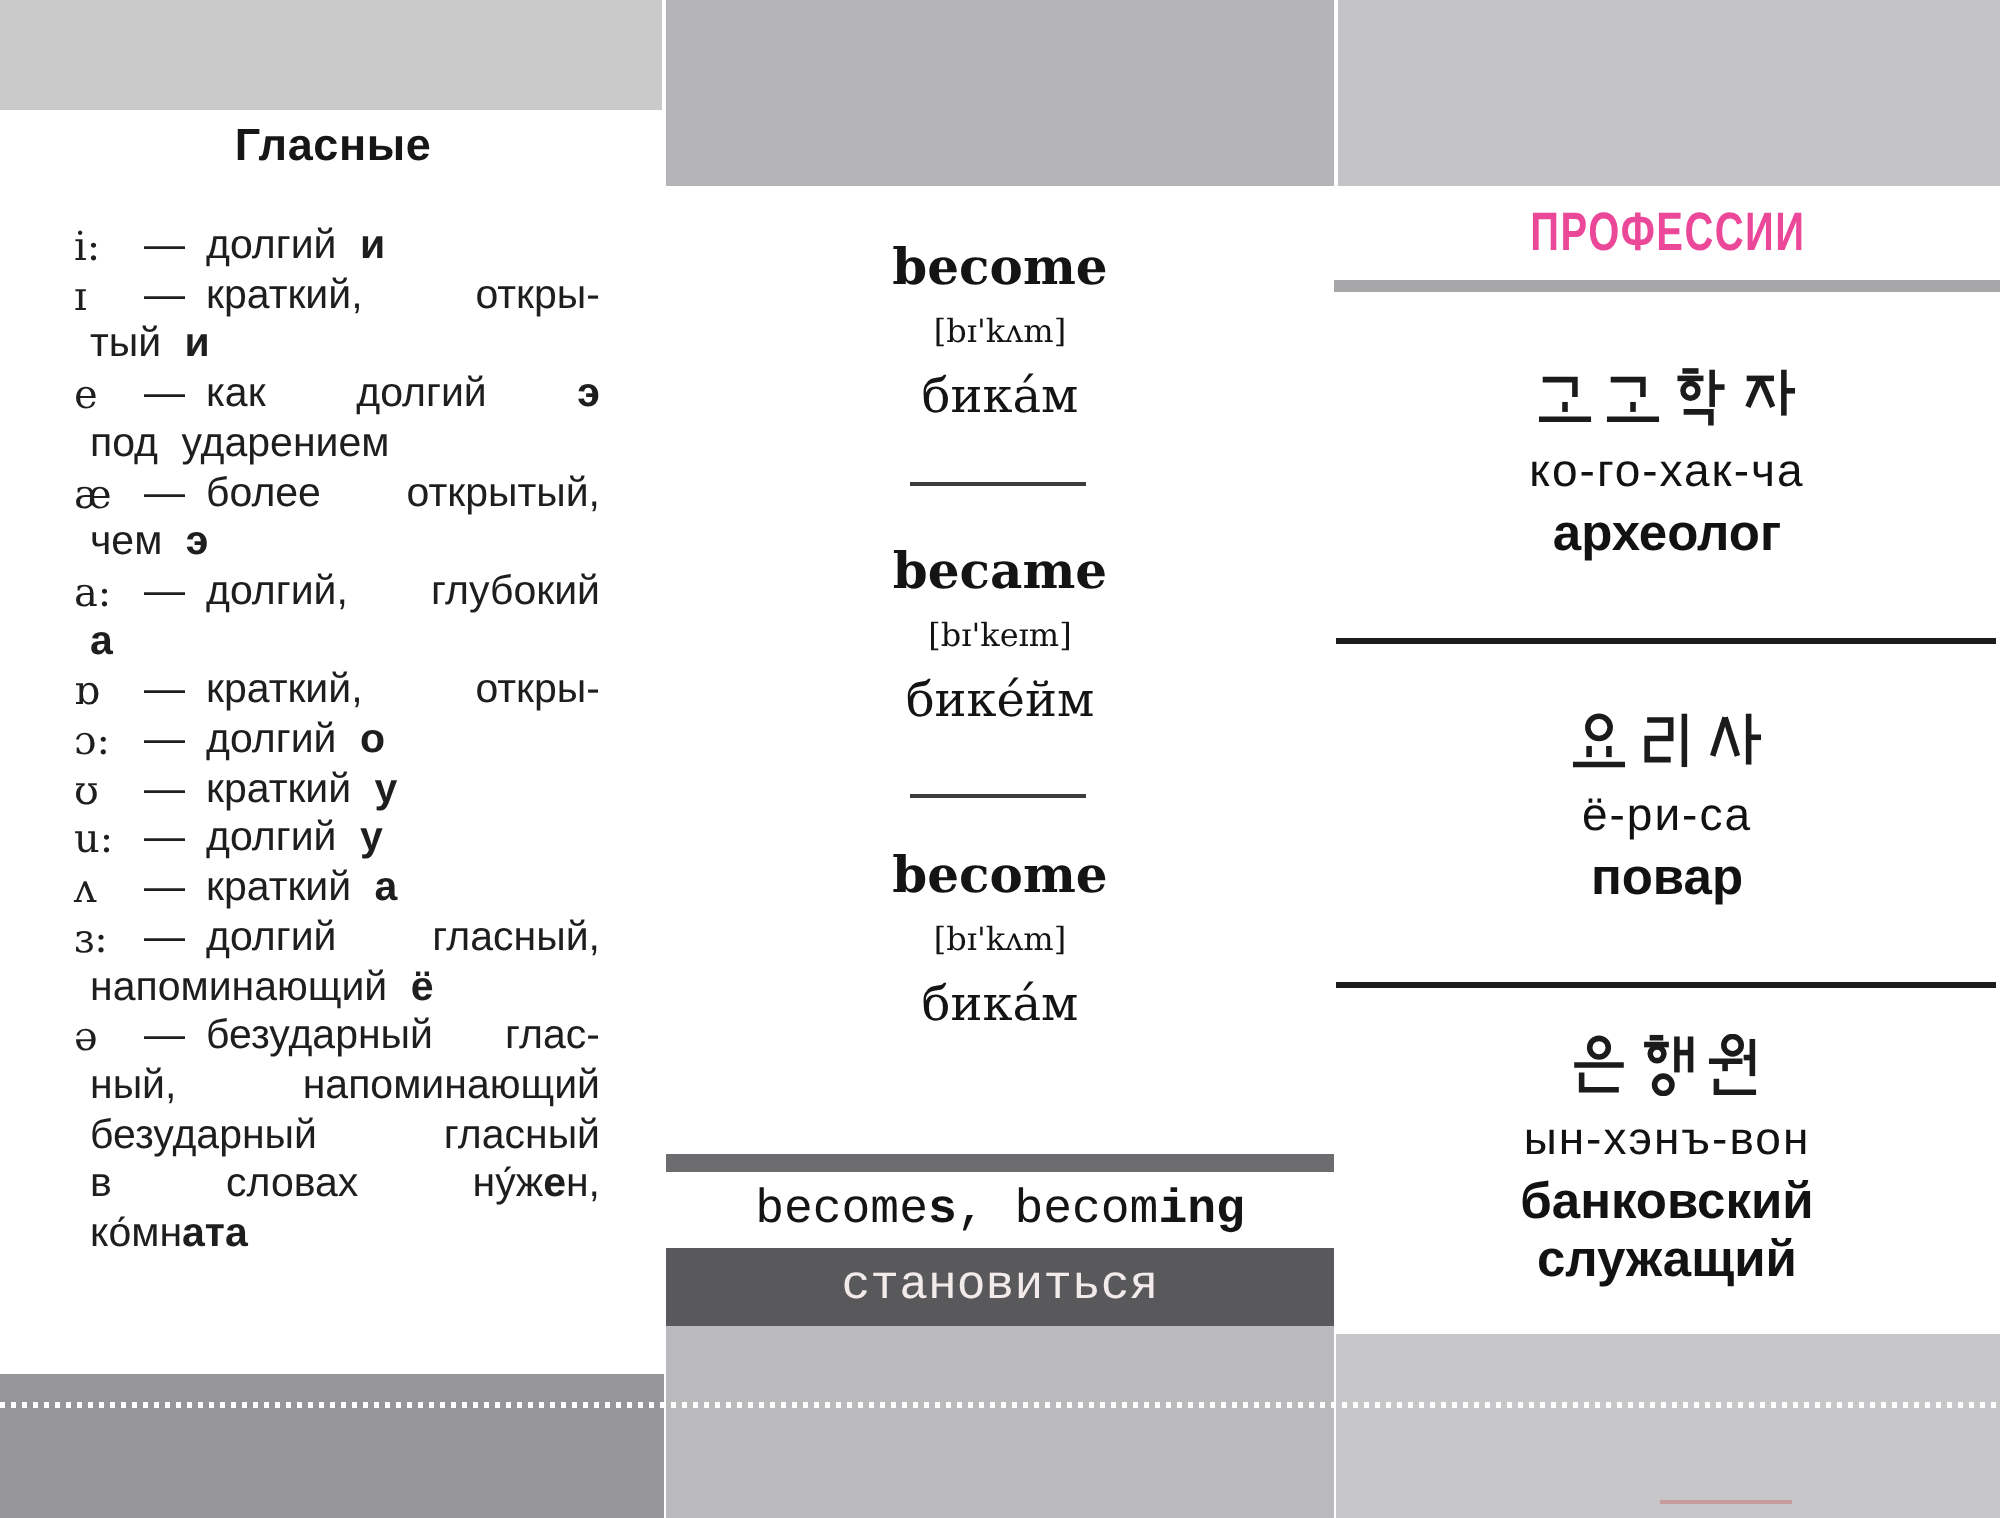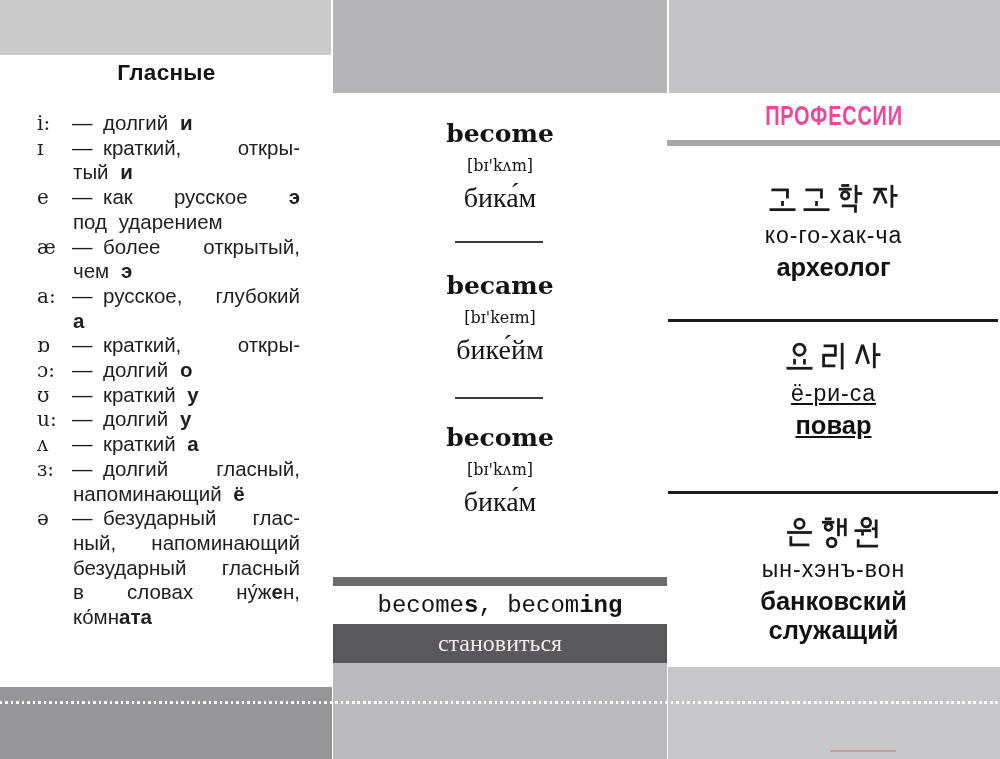--- a/index.html
+++ b/index.html
@@ -23,49 +23,49 @@
   .pink-mark{left:830px;top:750px;width:66px;height:2px;background:#c79c9e;}
 
   
   .left-title{left:0;top:60px;width:333px;text-align:center;
     font-size:22.5px;font-weight:bold;color:#161616;letter-spacing:.3px;}
   .vowel-list{left:37px;top:111px;width:263px;color:#1e1e1e;}
   .vrow{display:flex;line-height:24.7px;font-size:20.5px;}
   .vrow .vsym{width:35px;flex:none;font-family:"DejaVu Serif","Liberation Serif",serif;font-size:20px;}
   .vrow .vdash{width:31px;flex:none;}
   .vrow .vtxt{flex:1;word-spacing:6px;}
-  .vrow.cont{margin-left:36px;align-items:flex-end;}
+  .vrow.cont{margin-left:8px;align-items:flex-end;}
   .vtxt.fill{text-align:justify;text-align-last:justify;}
   .bld{font-weight:bold;}
 
   
   .mid-col{left:333px;top:0;width:334px;height:759px;}
   .mcard{position:absolute;left:0;width:334px;text-align:center;
     font-family:"DejaVu Serif","Liberation Serif",serif;color:#141414;line-height:32px;}
   .mcard-1{top:118px;} .mcard-2{top:270px;} .mcard-3{top:422px;}
   .mword{font-weight:bold;font-size:25px;}
   .mipa{font-size:16px;}
-  .mru{font-size:28px;font-family:Liberation Serif, serif;}
+  .mru{font-size:24px;}
   .mid-rule{position:absolute;left:122px;width:88px;height:2px;background:#3c3c3c;}
   .mid-rule-1{top:241px;} .mid-rule-2{top:397px;}
   .thin-dark-bar{position:absolute;left:0;top:577px;width:334px;height:9px;background:#6c6c6e;}
   .forms-line{position:absolute;left:0;top:588px;width:334px;text-align:center;
     font-family:Liberation Mono, monospace;font-size:24px;line-height:36px;color:#141414;}
   .trans-bar{position:absolute;left:0;top:624px;width:334px;height:39px;background:#59595b;}
   .trans-text{width:100%;text-align:center;line-height:39px;
-    font-family:Liberation Serif, serif;font-size:24px;color:#f3eaea;}
+    font-family:Liberation Mono, monospace;font-size:24px;color:#f3eaea;}
 
   
   .right-col{left:667px;top:0;width:333px;height:759px;}
   .right-title{position:absolute;left:0;top:101px;width:333px;text-align:center;color:#ec4899;}
   .right-title span{display:inline-block;font-weight:bold;font-size:27px;
     transform:scaleX(.74);letter-spacing:1px;}
   .right-head-rule{position:absolute;left:0;top:140px;width:333px;height:6px;background:#a7a7a9;}
   .rentry{position:absolute;left:0;width:333px;text-align:center;color:#121212;}
-  .rentry-1{top:183px;text-align:center;} .rentry-2{top:341px;text-decoration:underline;} .rentry-3{top:517px;}
+  .rentry-1{top:183px;text-align:center;} .rentry-2{top:355px;} .rentry-3{top:517px;}
   .korean-word{height:31px;display:flex;justify-content:center;align-items:center;gap:3px;}
   .korean-word svg{display:block;}
   .translit{margin-top:8px;font-size:23px;line-height:26px;letter-spacing:1px;font-weight:normal;}
   .russian{margin:5px auto 0;width:240px;font-size:25.5px;line-height:29px;font-weight:bold;}
   .r-rule{position:absolute;left:1px;width:330px;height:3px;background:#1c1c1c;}
   .r-rule-1{top:319px;} .r-rule-2{top:491px;}
 </style>
 </head>
 <body>
 
@@ -89,37 +89,37 @@
       <span class="vsym">ɪ</span>
       <span class="vdash">—</span>
       <div class="vtxt fill"><span>краткий, откры-</span></div>
     </div>
     <div class="vrow cont">
       <div class="vtxt"><span>тый </span><span class="bld">и</span></div>
     </div>
     <div class="vrow">
       <span class="vsym">e</span>
       <span class="vdash">—</span>
-      <div class="vtxt fill"><span>как русское </span><span class="bld">э</span></div>
+      <div class="vtxt fill"><span>как долгий </span><span class="bld">э</span></div>
     </div>
     <div class="vrow cont">
       <div class="vtxt"><span>под ударением</span></div>
     </div>
     <div class="vrow">
       <span class="vsym">æ</span>
       <span class="vdash">—</span>
       <div class="vtxt fill"><span>более открытый,</span></div>
     </div>
     <div class="vrow cont">
       <div class="vtxt"><span>чем </span><span class="bld">э</span></div>
     </div>
     <div class="vrow">
       <span class="vsym">a:</span>
       <span class="vdash">—</span>
-      <div class="vtxt fill"><span>русское, глубокий</span></div>
+      <div class="vtxt fill"><span>долгий, глубокий</span></div>
     </div>
     <div class="vrow cont">
       <div class="vtxt"><span class="bld">а</span></div>
     </div>
     <div class="vrow">
       <span class="vsym">ɒ</span>
       <span class="vdash">—</span>
       <div class="vtxt fill"><span>краткий, откры-</span></div>
     </div>
     <div class="vrow">

